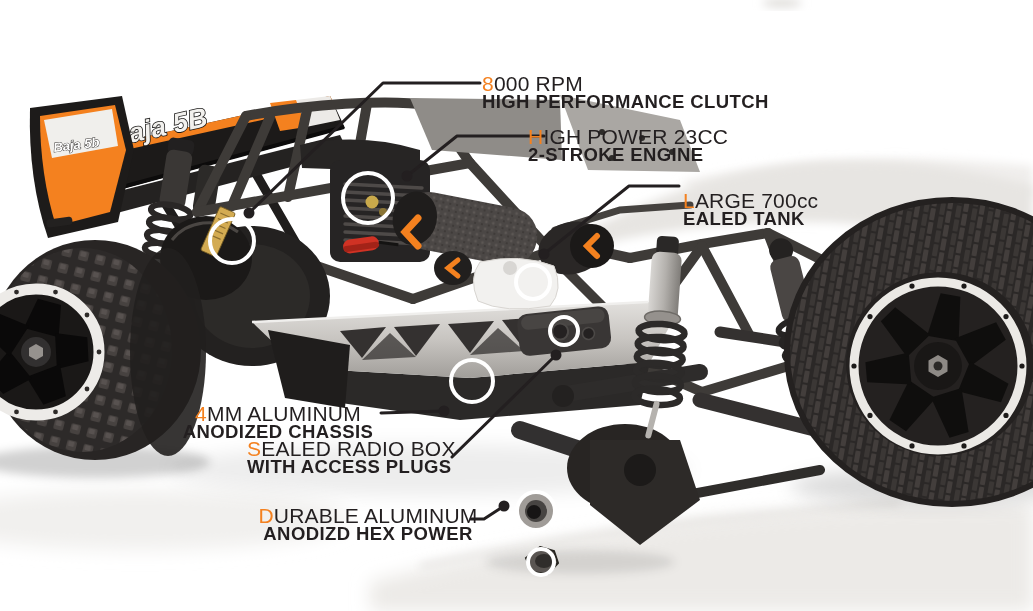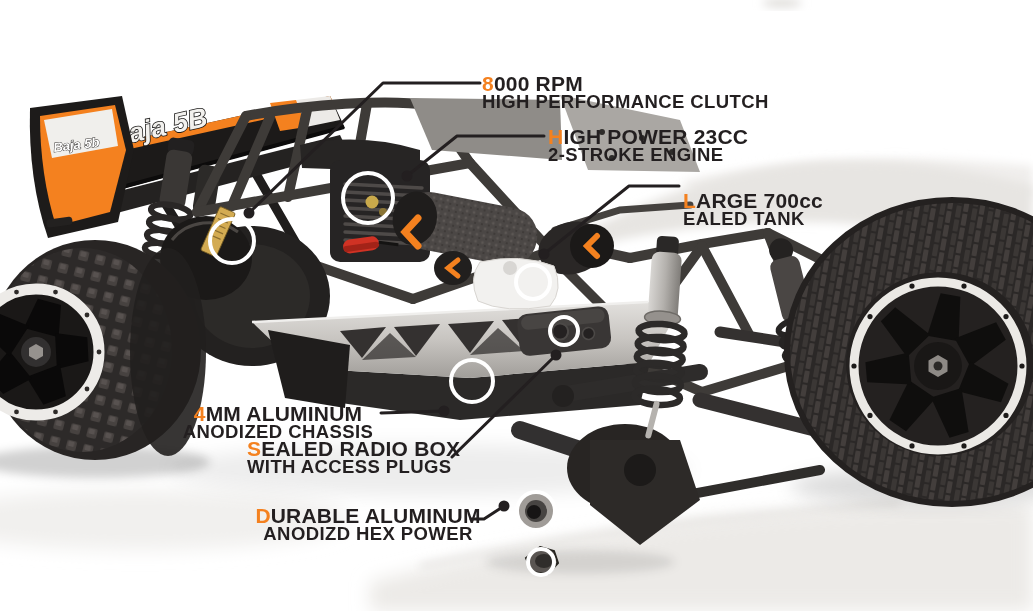--- a/index.html
+++ b/index.html
@@ -2,21 +2,21 @@
 <html><head>
 <meta charset="utf-8">
 <style>
   html,body{margin:0;padding:0;background:#ffffff;}
   #stage{
     position:relative;width:1033px;height:611px;overflow:hidden;
     background:#ffffff;font-family:"Liberation Sans",sans-serif;
   }
   #art{position:absolute;left:0;top:0;width:1033px;height:611px;display:block;}
   .callout{position:absolute;color:#231F20;white-space:nowrap;z-index:5;}
-  .c-title{font-weight:bold;font-size:21px;line-height:19px;letter-spacing:.2px;}
+  .c-title{font-weight:normal;font-size:21px;line-height:19px;letter-spacing:.2px;}
   .c-sub{font-weight:bold;font-size:18.5px;line-height:18px;letter-spacing:.4px;}
   .accent{color:#F4811F;}
   .center{text-align:center;}
 </style>
 </head>
 <body>
 
 <div id="stage">
 
 <svg id="art" viewBox="0 0 1033 611" xmlns="http://www.w3.org/2000/svg">
@@ -352,21 +352,21 @@
         <circle cx="556" cy="355" r="5.5"></circle>
         <circle cx="504" cy="506" r="5.5"></circle>
   </g>
 </svg>
 
   <div class="callout" style="left:482px;top:74px">
     <div class="c-title"><span class="accent">8</span><span>000 RPM</span></div>
     <div class="c-sub">HIGH PERFORMANCE CLUTCH</div>
   </div>
 
-  <div class="callout" style="left:548px;top:127px">
+  <div class="callout" style="left:528px;top:127px">
     <div class="c-title"><span class="accent">H</span><span>IGH POWER 23CC</span></div>
     <div class="c-sub">2-STROKE ENGINE</div>
   </div>
 
   <div class="callout" style="left:683px;top:191px">
     <div class="c-title"><span class="accent">L</span><span>ARGE 700cc</span></div>
     <div class="c-sub">EALED TANK</div>
   </div>
 
   <div class="callout center" style="left:158px;top:404px;width:240px">

